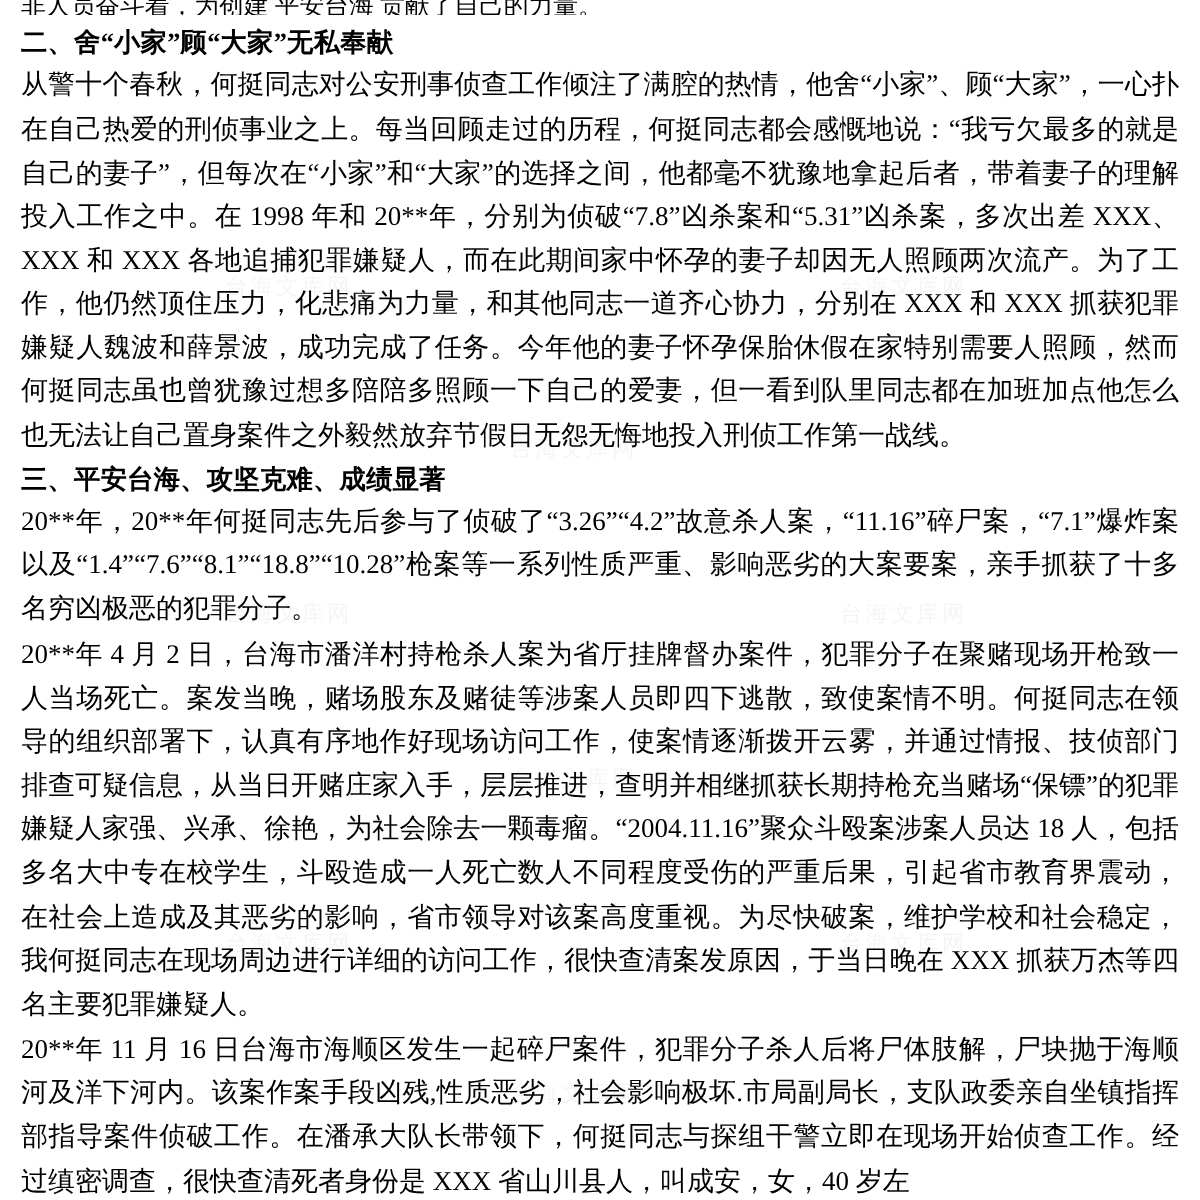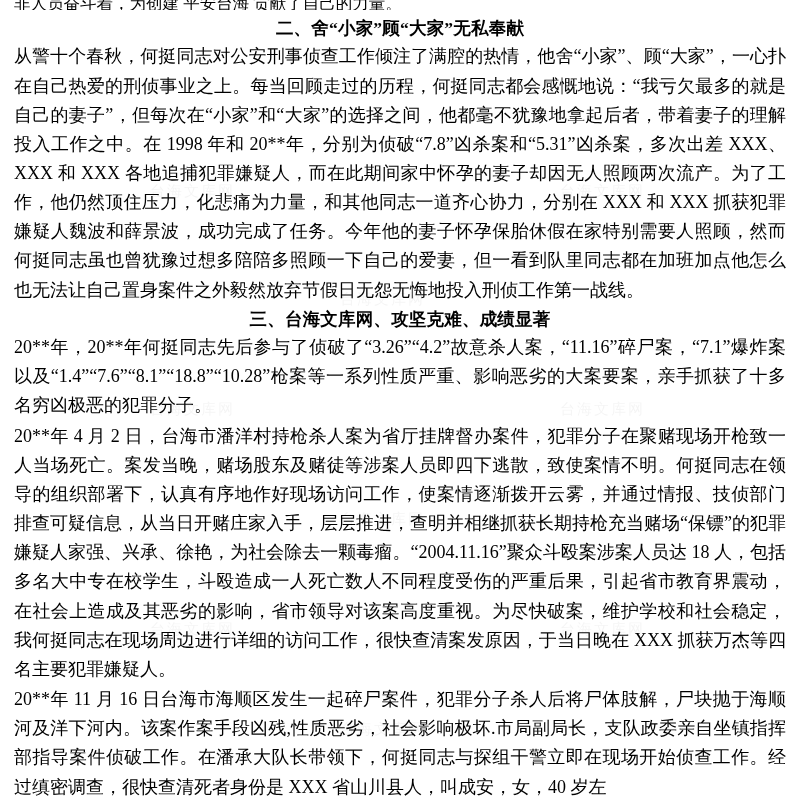--- a/index.html
+++ b/index.html
@@ -54,21 +54,20 @@
     text-justify: inter-ideograph;
     position: relative;
     top: -4px;
   }
   h2.heading {
     font-size: 17.5px;
     font-weight: bold;
     margin: 2px 0 1px 0;
     line-height: 1.45;
     letter-spacing: 0.2px;
-    text-align: center;
   }
   p.para {
     font-size: 18px;
     line-height: 1.62;
     margin: 0 0 1px 0;
     text-align: justify;
     text-justify: inter-ideograph;
     text-indent: 0;
   }
   .last-line {
@@ -89,21 +88,21 @@
   <div class="watermark wm7">台海文库网</div>
   <div class="watermark wm8">台海文库网</div>
   <div class="watermark wm9">台海文库网</div>
 
   <div class="clipped-top">非人员奋斗着，为创建 平安台海 贡献了自己的力量。</div>
 
   <h2 class="heading">二、舍“小家”顾“大家”无私奉献</h2>
 
   <p class="para">从警十个春秋，何挺同志对公安刑事侦查工作倾注了满腔的热情，他舍“小家”、顾“大家”，一心扑在自己热爱的刑侦事业之上。每当回顾走过的历程，何挺同志都会感慨地说：“我亏欠最多的就是自己的妻子”，但每次在“小家”和“大家”的选择之间，他都毫不犹豫地拿起后者，带着妻子的理解投入工作之中。在 1998 年和 20**年，分别为侦破“7.8”凶杀案和“5.31”凶杀案，多次出差 XXX、XXX 和 XXX 各地追捕犯罪嫌疑人，而在此期间家中怀孕的妻子却因无人照顾两次流产。为了工作，他仍然顶住压力，化悲痛为力量，和其他同志一道齐心协力，分别在 XXX 和 XXX 抓获犯罪嫌疑人魏波和薛景波，成功完成了任务。今年他的妻子怀孕保胎休假在家特别需要人照顾，然而何挺同志虽也曾犹豫过想多陪陪多照顾一下自己的爱妻，但一看到队里同志都在加班加点他怎么也无法让自己置身案件之外毅然放弃节假日无怨无悔地投入刑侦工作第一战线。</p>
 
-  <h2 class="heading">三、台海文库网、攻坚克难、成绩显著</h2>
+  <h2 class="heading">三、平安台海、攻坚克难、成绩显著</h2>
 
   <p class="para">20**年，20**年何挺同志先后参与了侦破了“3.26”“4.2”故意杀人案，“11.16”碎尸案，“7.1”爆炸案以及“1.4”“7.6”“8.1”“18.8”“10.28”枪案等一系列性质严重、影响恶劣的大案要案，亲手抓获了十多名穷凶极恶的犯罪分子。</p>
 
   <p class="para">20**年 4 月 2 日，台海市潘洋村持枪杀人案为省厅挂牌督办案件，犯罪分子在聚赌现场开枪致一人当场死亡。案发当晚，赌场股东及赌徒等涉案人员即四下逃散，致使案情不明。何挺同志在领导的组织部署下，认真有序地作好现场访问工作，使案情逐渐拨开云雾，并通过情报、技侦部门排查可疑信息，从当日开赌庄家入手，层层推进，查明并相继抓获长期持枪充当赌场“保镖”的犯罪嫌疑人家强、兴承、徐艳，为社会除去一颗毒瘤。“2004.11.16”聚众斗殴案涉案人员达 18 人，包括多名大中专在校学生，斗殴造成一人死亡数人不同程度受伤的严重后果，引起省市教育界震动，在社会上造成及其恶劣的影响，省市领导对该案高度重视。为尽快破案，维护学校和社会稳定，我何挺同志在现场周边进行详细的访问工作，很快查清案发原因，于当日晚在 XXX 抓获万杰等四名主要犯罪嫌疑人。</p>
 
   <p class="para last-line">20**年 11 月 16 日台海市海顺区发生一起碎尸案件，犯罪分子杀人后将尸体肢解，尸块抛于海顺河及洋下河内。该案作案手段凶残,性质恶劣，社会影响极坏.市局副局长，支队政委亲自坐镇指挥部指导案件侦破工作。在潘承大队长带领下，何挺同志与探组干警立即在现场开始侦查工作。经过缜密调查，很快查清死者身份是 XXX 省山川县人，叫成安，女，40 岁左</p>
 
 </div>
 
 </body></html>

